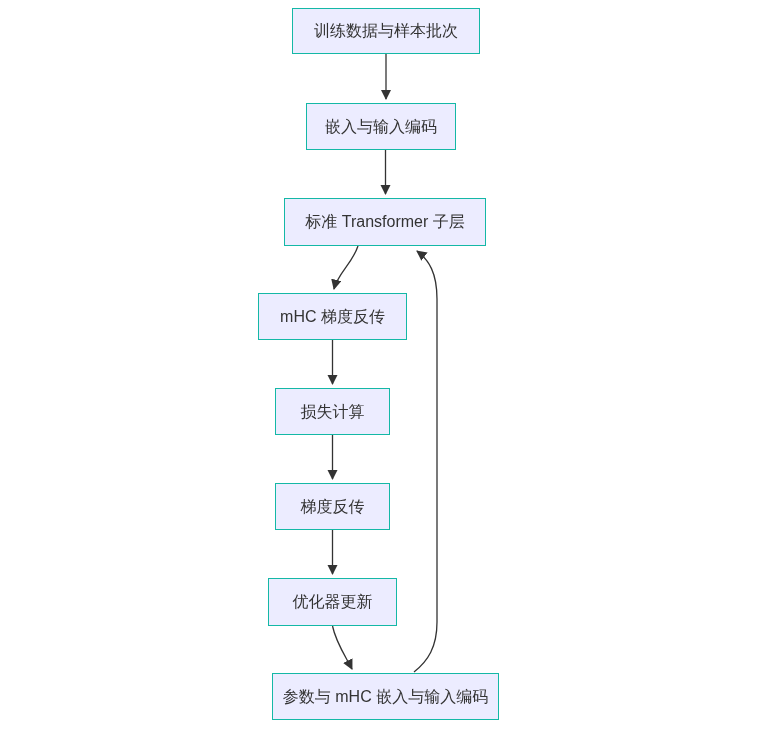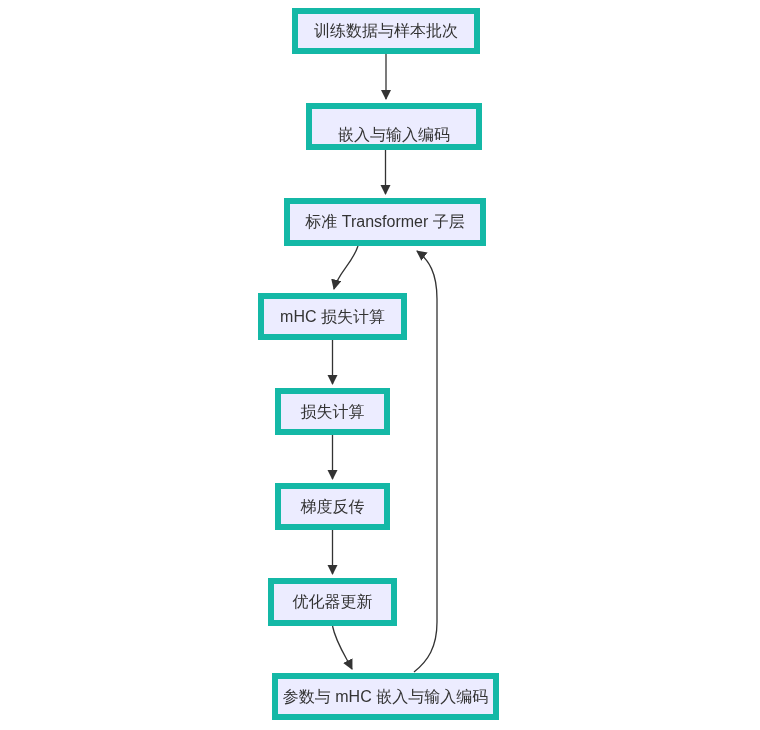--- a/index.html
+++ b/index.html
@@ -24,32 +24,32 @@
   }
   .edge {
     fill: none;
     stroke: #333333;
     stroke-width: 1.3px;
   }
   .node {
     position: absolute;
     box-sizing: border-box;
     background: #ECECFF;
-    border: 6px solid #14b8a6;
+    border: 1px solid #14b8a6;
     color: #333333;
     font-size: 16px;
     display: flex;
     align-items: center;
     justify-content: center;
     text-align: center;
     line-height: 1.2;
     white-space: nowrap;
   }
   .n0 { left: 292px; top:   8px; width: 188px; height: 46px; }
-  .n1 { left: 306px; top: 103px; width: 176px; height: 47px; align-items: flex-end; }
+  .n1 { left: 306px; top: 103px; width: 150px; height: 47px; }
   .n2 { left: 284px; top: 198px; width: 202px; height: 48px; }
   .n3 { left: 258px; top: 293px; width: 149px; height: 47px; }
   .n4 { left: 275px; top: 388px; width: 115px; height: 47px; align-items: center; }
   .n5 { left: 275px; top: 483px; width: 115px; height: 47px; }
   .n6 { left: 268px; top: 578px; width: 129px; height: 48px; }
   .n7 { left: 272px; top: 673px; width: 227px; height: 47px; }
 </style>
 </head>
 <body>
 
@@ -85,21 +85,21 @@
 
   <div class="node n1">
     <span>嵌入与输入编码</span>
   </div>
 
   <div class="node n2">
     <span>标准 Transformer 子层</span>
   </div>
 
   <div class="node n3">
-    <span>mHC 损失计算</span>
+    <span>mHC 梯度反传</span>
   </div>
 
   <div class="node n4">
     <span>损失计算</span>
   </div>
 
   <div class="node n5">
     <span>梯度反传</span>
   </div>
 

